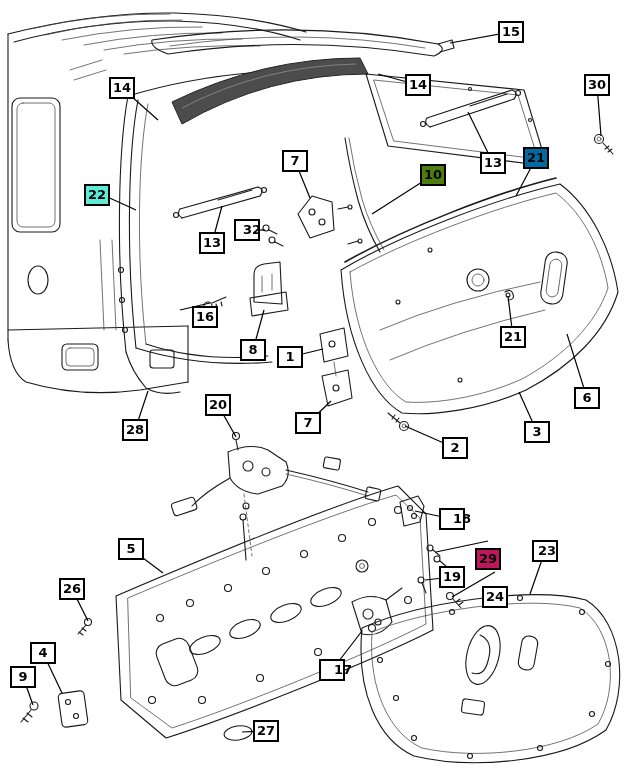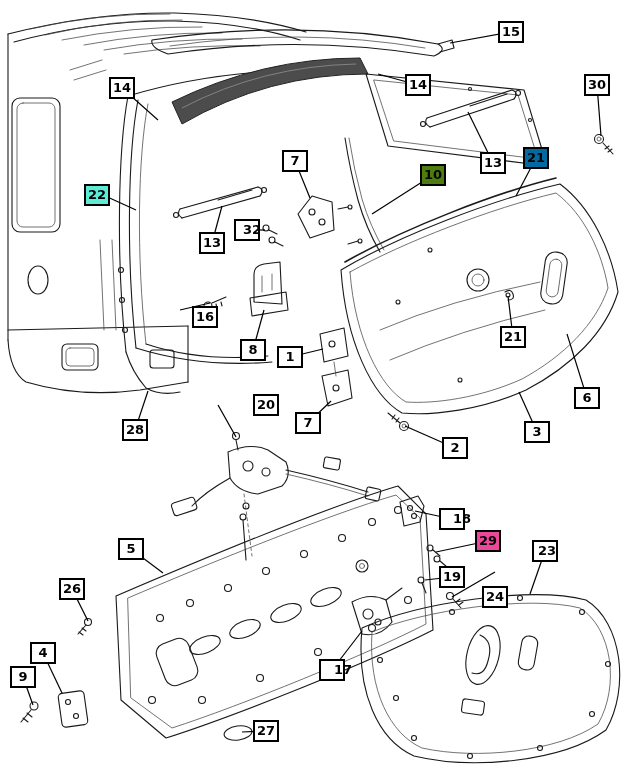--- a/index.html
+++ b/index.html
@@ -316,26 +316,26 @@
       <div class="callout" style="left: 420px; top: 164px; border-color: rgb(0, 0, 0); background: #4d7c0f;">10</div>
       <div class="callout" style="left: 234px; top: 219px; border-color: rgb(0, 0, 0); background: rgb(255, 255, 255); padding-left: 7px;">32</div>
       <div class="callout" style="left: 199px; top: 232px; border-color: rgb(0, 0, 0); background: rgb(255, 255, 255);">13</div>
       <div class="callout" style="left: 167px; top: 306px; border-color: rgb(0, 0, 0); background: rgb(255, 255, 255); margin-left: 25px;">16</div>
       <div class="callout" style="left: 240px; top: 339px; border-color: rgb(0, 0, 0); background: rgb(255, 255, 255);">8</div>
       <div class="callout" style="left: 277px; top: 346px; border-color: rgb(0, 0, 0); background: rgb(255, 255, 255);">1</div>
       <div class="callout" style="left: 500px; top: 326px; border-color: rgb(0, 0, 0); background: rgb(255, 255, 255);">21</div>
       <div class="callout" style="left: 574px; top: 387px; border-color: rgb(0, 0, 0); background: rgb(255, 255, 255);">6</div>
       <div class="callout" style="left: 524px; top: 421px; border-color: rgb(0, 0, 0); background: rgb(255, 255, 255);">3</div>
       <div class="callout" style="left: 122px; top: 419px; border-color: rgb(0, 0, 0); background: rgb(255, 255, 255);">28</div>
-      <div class="callout" style="left: 205px; top: 394px; border-color: rgb(0, 0, 0); background: rgb(255, 255, 255); margin-left: 48px;">20</div>
+      <div class="callout" style="left: 205px; top: 394px; border-color: rgb(0, 0, 0); background: rgb(255, 255, 255);">20</div>
       <div class="callout" style="left: 295px; top: 412px; border-color: rgb(0, 0, 0); background: rgb(255, 255, 255);">7</div>
       <div class="callout" style="left: 442px; top: 437px; border-color: rgb(0, 0, 0); background: rgb(255, 255, 255);">2</div>
       <div class="callout" style="left: 118px; top: 538px; border-color: rgb(0, 0, 0); background: rgb(255, 255, 255);">5</div>
       <div class="callout" style="left: 439px; top: 508px; border-color: rgb(0, 0, 0); background: rgb(255, 255, 255); padding-left: 12px;">18</div>
-      <div class="callout" style="left: 475px; top: 530px; border-color: rgb(0, 0, 0); background: #ec4899;">29</div>
+      <div class="callout" style="left: 475px; top: 548px; border-color: rgb(0, 0, 0); background: #be185d;">29</div>
       <div class="callout" style="left: 439px; top: 566px; border-color: rgb(0, 0, 0); background: rgb(255, 255, 255);">19</div>
       <div class="callout" style="left: 482px; top: 561px; border-color: rgb(0, 0, 0); background: rgb(255, 255, 255); margin-top: 25px;">24</div>
       <div class="callout" style="left: 532px; top: 540px; border-color: rgb(0, 0, 0); background: rgb(255, 255, 255); text-align: right;">23</div>
       <div class="callout" style="left: 59px; top: 578px; border-color: rgb(0, 0, 0); background: rgb(255, 255, 255);">26</div>
       <div class="callout" style="left: 319px; top: 659px; border-color: rgb(0, 0, 0); background: rgb(255, 255, 255); padding-left: 13px;">17</div>
       <div class="callout" style="left: 30px; top: 642px; border-color: rgb(0, 0, 0); background: rgb(255, 255, 255);">4</div>
       <div class="callout" style="left: 10px; top: 666px; border-color: rgb(0, 0, 0); background: rgb(255, 255, 255);">9</div>
       <div class="callout" style="left: 253px; top: 720px; border-color: rgb(0, 0, 0); background: rgb(255, 255, 255);">27</div>
     </div>
 </div>

